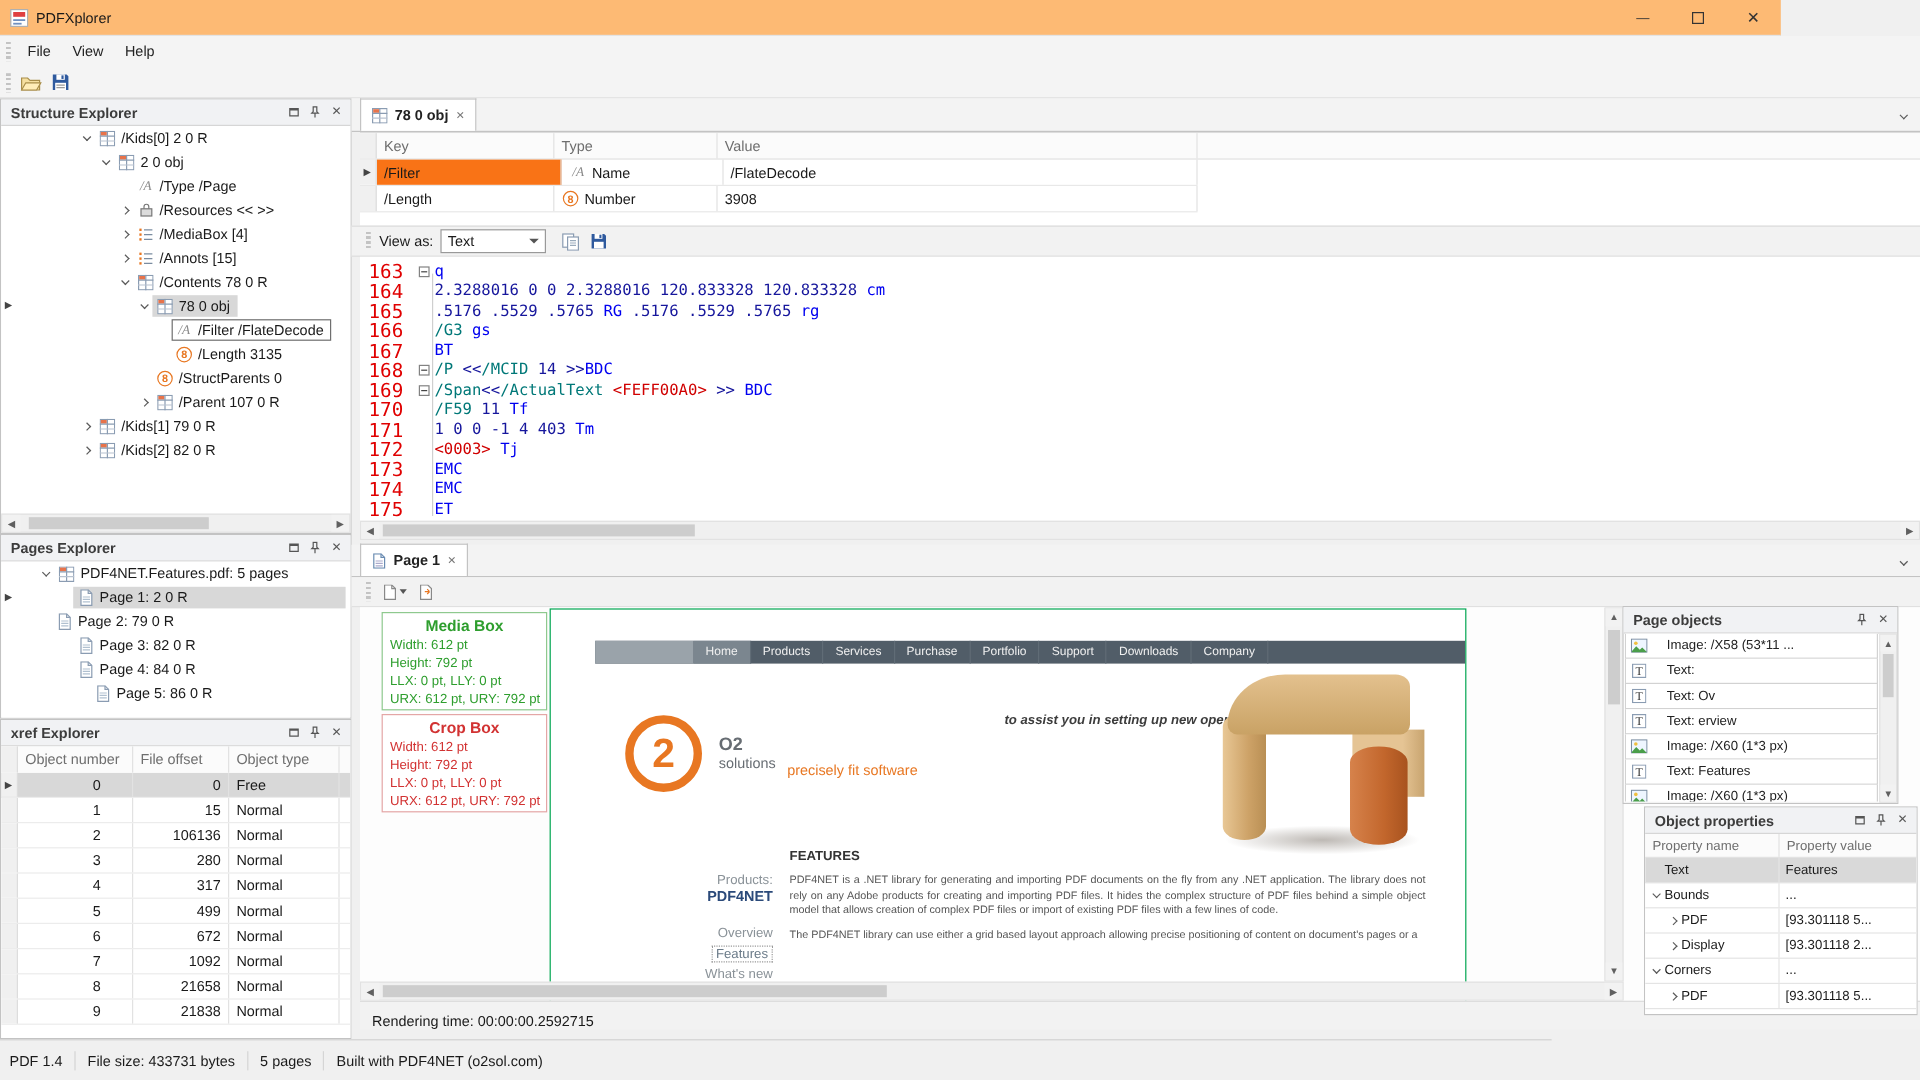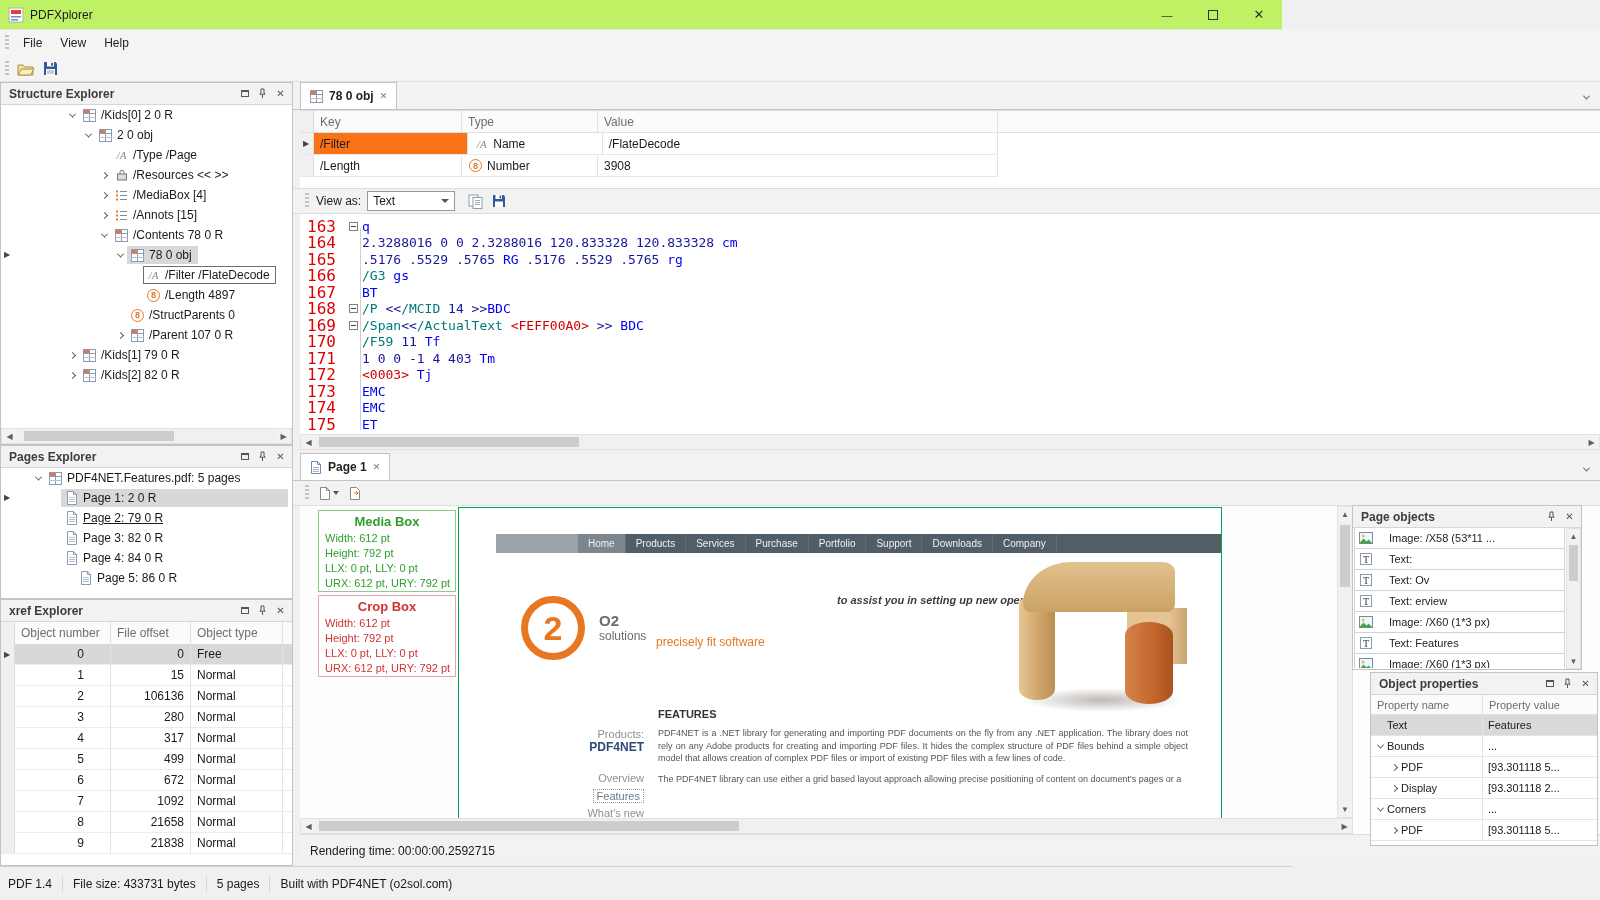--- a/index.html
+++ b/index.html
@@ -1,19 +1,19 @@
 <!DOCTYPE html>
 <html><head>
 <meta charset="utf-8">
 <style>
   *{margin:0;padding:0;box-sizing:border-box}
   html,body{width:1600px;height:900px;overflow:hidden;background:#f0f0f0;
     font-family:"Liberation Sans","DejaVu Sans",sans-serif;font-size:12px;color:#1a1a1a}
   
-  .titlebar{position:absolute;left:0;top:0;width:1282px;height:30px;background:#bef264;display:flex;align-items:center;border-bottom:1px solid #e3e3e3}
+  .titlebar{position:absolute;left:0;top:0;width:1484px;height:30px;background:#fdba74;display:flex;align-items:center;border-bottom:1px solid #e3e3e3}
   .titlebar .ticon{margin:0 6px 0 8px;display:flex}
   .win-controls{margin-left:auto;display:flex;height:30px}
   .wbtn{width:46px;height:30px;display:flex;align-items:center;justify-content:center;color:#333;font-size:11px}
   .menubar{position:absolute;left:0;top:30px;width:1600px;height:26px;display:flex;align-items:center;background:#f4f4f4}
   .menu-item{padding:3px 9px;color:#222}
   .toolbar{position:absolute;left:0;top:56px;width:1600px;height:26px;display:flex;align-items:center;background:#f4f4f4;border-bottom:1px solid #e0e0e0}
   .tbtn{width:24px;height:22px;display:flex;align-items:center;justify-content:center}
   .grip{width:4px;height:16px;margin:0 5px;background:repeating-linear-gradient(180deg,#c3c3c3 0 2px,transparent 2px 4px)}
   
   .panel{position:absolute;background:#fff;border:1px solid #c3c3c3}
@@ -294,21 +294,21 @@
           </span>
           <span>/Filter /FlateDecode</span>
         </span>
       </div>
       <div class="trow" style="padding-left: 128px;">
         <span class="tw"></span>
         <span class="titem ">
           <span class="ic">
             <span class="numic">8</span>
           </span>
-          <span>/Length 4897</span>
+          <span>/Length 3135</span>
         </span>
       </div>
       <div class="trow" style="padding-left: 112px;">
         <span class="tw"></span>
         <span class="titem ">
           <span class="ic">
             <span class="numic">8</span>
           </span>
           <span>/StructParents 0</span>
         </span>
@@ -449,21 +449,21 @@
               <g stroke="#b0c0d0">
                 <line x1="3" y1="6.5" x2="9" y2="6.5"></line>
                 <line x1="3" y1="8.5" x2="9" y2="8.5"></line>
                 <line x1="3" y1="10.5" x2="9" y2="10.5"></line>
               </g>
             </svg>
           </span>
           <span>Page 1: 2 0 R</span>
         </span>
       </div>
-      <div class="trow" style="padding-left: 46px; text-decoration: underline;">
+      <div class="trow" style="padding-left: 28px;">
         <span class="tw"></span>
         <span class="titem wide ">
           <span class="ic">
             <svg width="12" height="14">
               <path d="M1.5 .5h6l3 3v10h-9z" fill="#fff" stroke="#8a9cb2"></path>
               <path d="M7.5 .5v3h3" fill="none" stroke="#8a9cb2"></path>
               <g stroke="#b0c0d0">
                 <line x1="3" y1="6.5" x2="9" y2="6.5"></line>
                 <line x1="3" y1="8.5" x2="9" y2="8.5"></line>
                 <line x1="3" y1="10.5" x2="9" y2="10.5"></line>

